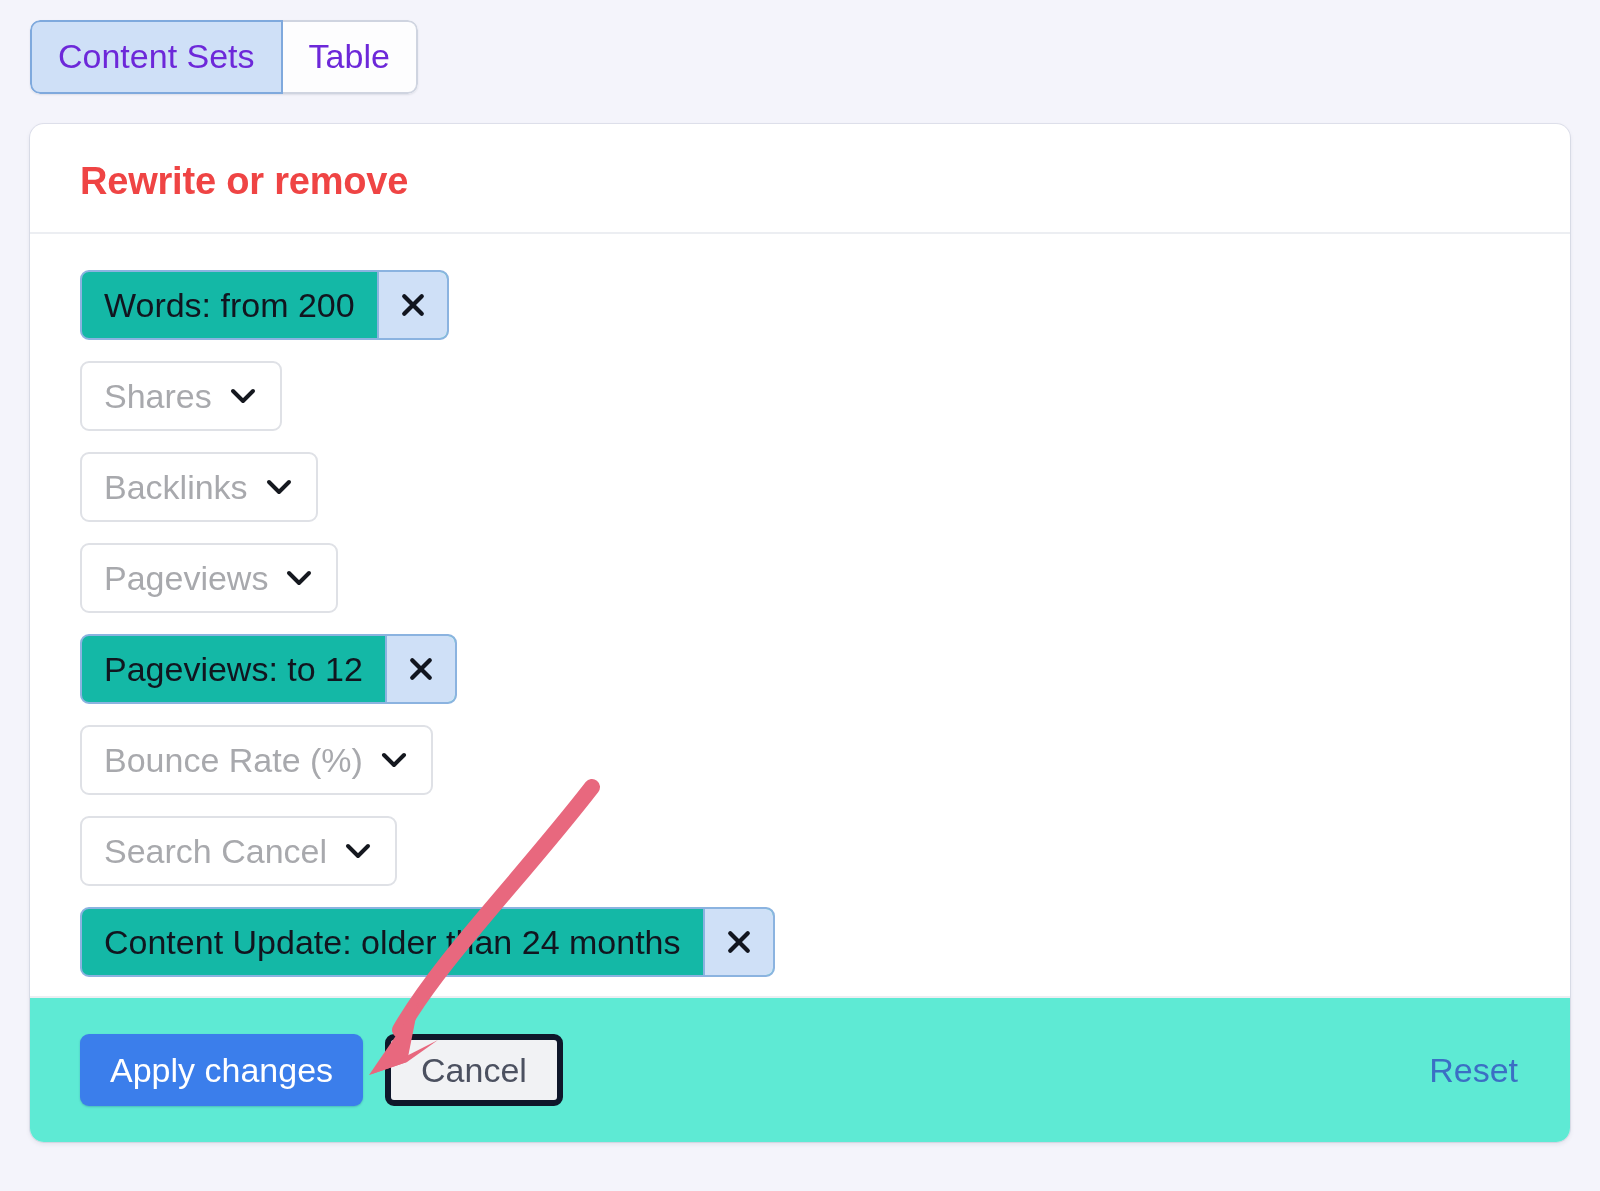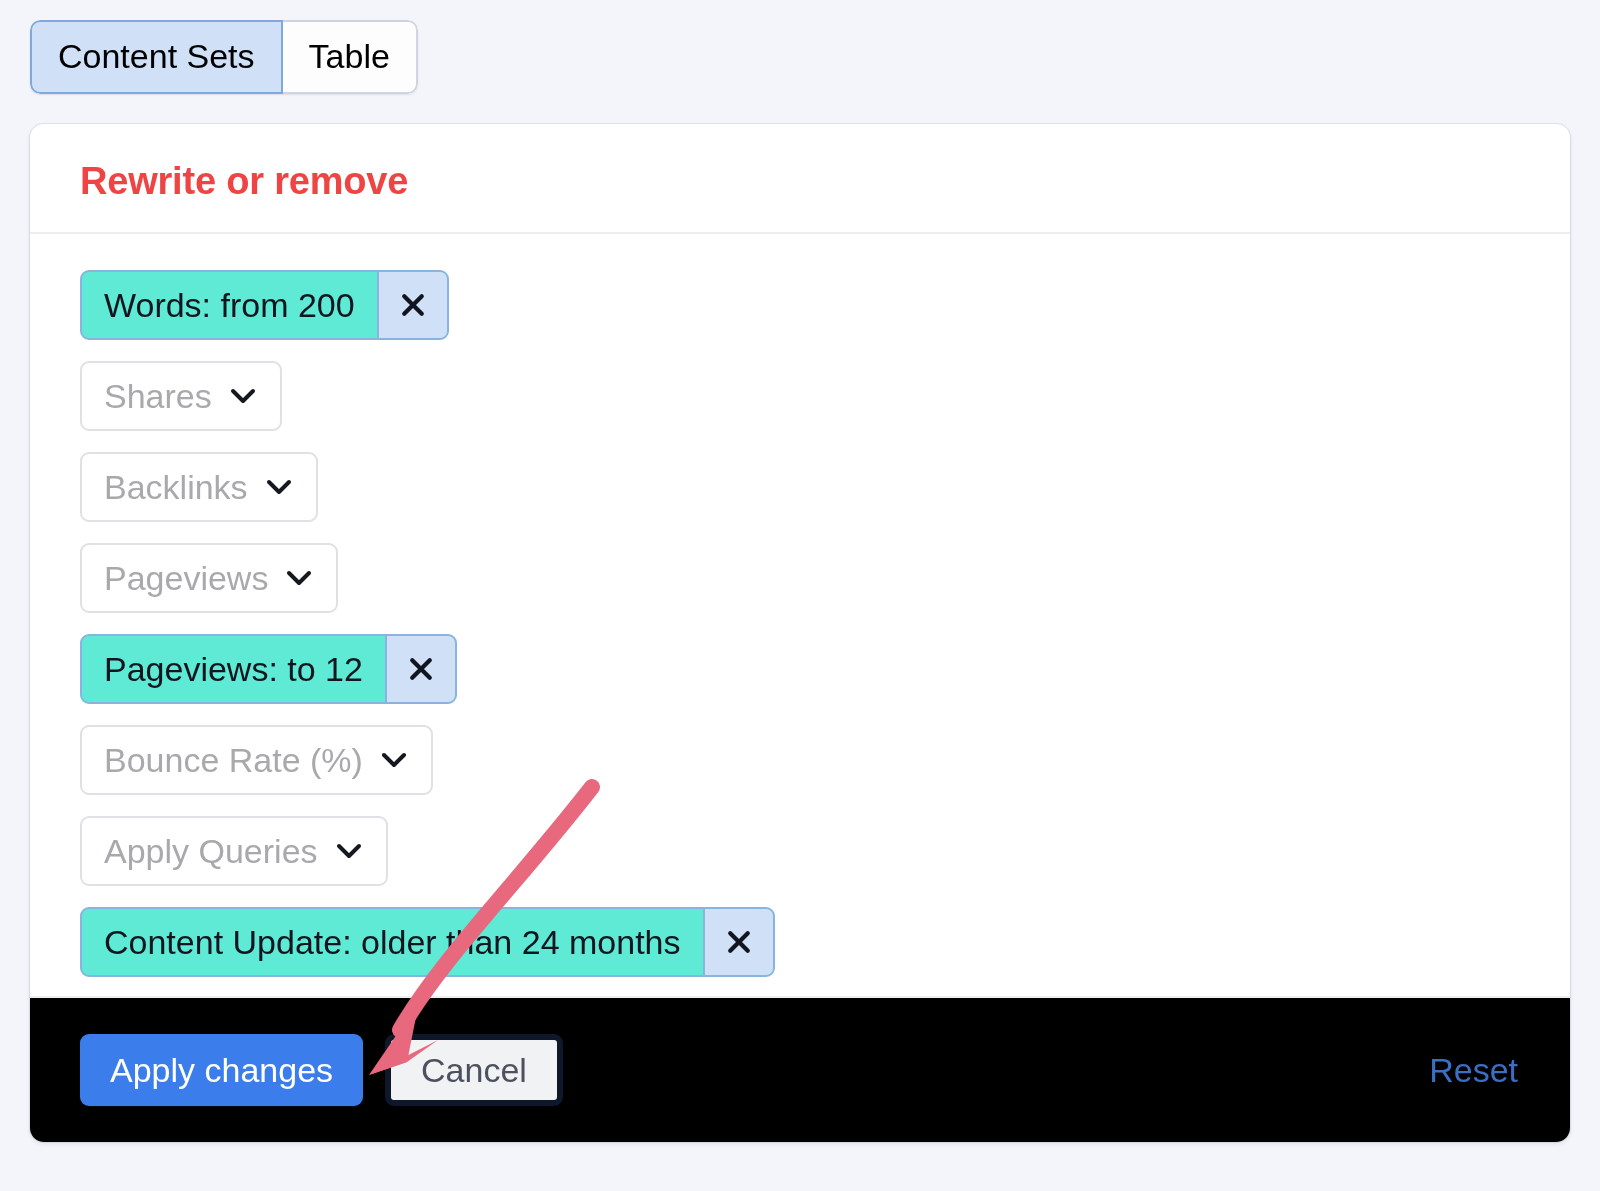--- a/index.html
+++ b/index.html
@@ -24,21 +24,21 @@
     border-radius: 10px;
     overflow: hidden;
     box-shadow: 0 1px 2px rgba(20,25,60,0.10);
     background: #fff;
   }
   .toggle-btn {
     font-size: 34px;
     line-height: 1;
     padding: 17px 26px 19px 26px;
     border: 2px solid #cfd4e0;
-    color: #000000;
+    color: #6d28d9;
     background: #fdfdfe;
     box-sizing: border-box;
     white-space: nowrap;
   }
   .toggle-btn.first {
     border-radius: 10px 0 0 10px;
     border-right: none;
   }
   .toggle-btn.last {
     border-radius: 0 10px 10px 0;
@@ -87,21 +87,21 @@
     box-sizing: border-box;
   }
   .filter-row { margin-bottom: 21px; }
 
   
   .chip {
     display: inline-flex;
     align-items: stretch;
     border: 2px solid #8bb3e0;
     border-radius: 9px;
-    background: #5eead4;
+    background: #14b8a6;
     overflow: hidden;
     height: 70px;
     box-sizing: border-box;
   }
   .chip-label {
     display: flex;
     align-items: center;
     padding: 0 22px;
     font-size: 34px;
     color: #11151f;
@@ -138,21 +138,21 @@
 
   
   .card-footer {
     position: absolute;
     left: 0;
     bottom: 0;
     width: 100%;
     height: 146px;
     box-sizing: border-box;
     border-top: 2px solid #eceef2;
-    background: #000000;
+    background: #5eead4;
     display: flex;
     align-items: center;
     padding: 0 52px 0 50px;
   }
   .btn {
     font-size: 34px;
     border-radius: 9px;
     box-sizing: border-box;
     white-space: nowrap;
     height: 72px;
@@ -271,21 +271,21 @@
         <span class="chev">
           <svg viewBox="0 0 24 16" fill="none" stroke="#15181f" stroke-width="3.2" stroke-linecap="round" stroke-linejoin="round">
             <path d="M4 4 L12 12 L20 4"></path>
           </svg>
         </span>
       </div>
     </div>
 
     <div class="filter-row">
       <div class="dropdown">
-        <span class="dropdown-label">Apply Queries</span>
+        <span class="dropdown-label">Search Cancel</span>
         <span class="chev">
           <svg viewBox="0 0 24 16" fill="none" stroke="#15181f" stroke-width="3.2" stroke-linecap="round" stroke-linejoin="round">
             <path d="M4 4 L12 12 L20 4"></path>
           </svg>
         </span>
       </div>
     </div>
 
     <div class="filter-row">
       <div class="chip">

